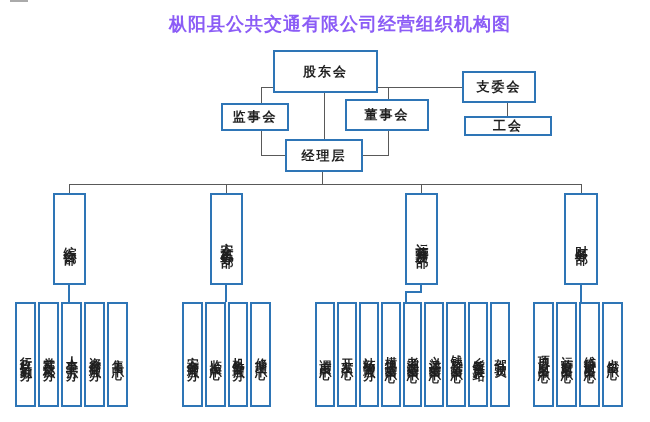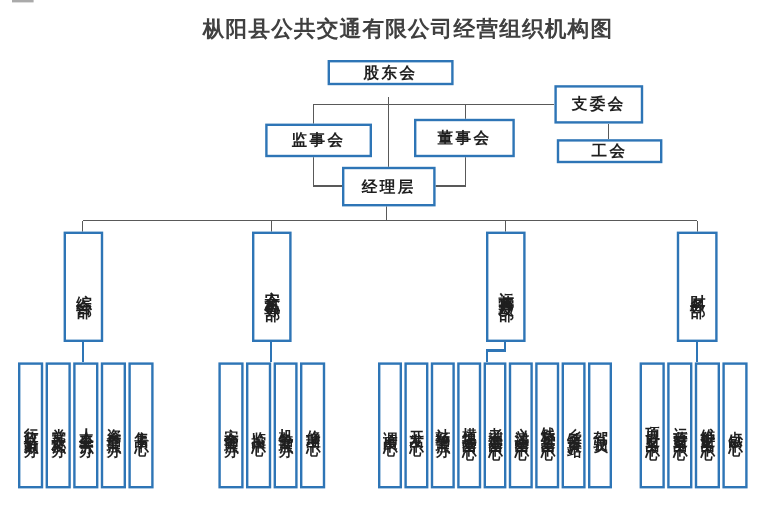--- a/index.html
+++ b/index.html
@@ -7,21 +7,21 @@
     position:relative;
     width:650px;height:422px;
     background:#ffffff;
     font-family:"Liberation Sans","DejaVu Sans",sans-serif;
     overflow:hidden;
   }
   .title{
     position:absolute;top:12px;left:0;right:0;
     padding-left:30px;
     text-align:center;
-    font-size:18px;font-weight:bold;color:#404040;
+    font-size:18px;font-weight:bold;color:#8b5cf6;
     letter-spacing:1px;
     margin:0;
   }
   svg.wires{position:absolute;left:0;top:0;z-index:0;}
   .box{
     position:absolute;
     box-sizing:border-box;
     border:2px solid #2E75B6;
     background:#ffffff;
     display:flex;align-items:center;justify-content:center;
@@ -83,23 +83,23 @@
       <path d="M581 184 V193"></path>
     </g>
     <g stroke="#2E75B6" stroke-width="2" fill="none" shape-rendering="crispEdges">
       <path d="M69 285 V302"></path>
       <path d="M226 285 V302"></path>
       <path d="M421 285 V292 H406 V302"></path>
       <path d="M581 285 V302"></path>
     </g>
   </svg>
 
-  <div class="box" style="left:273px;top:50px;width:105px;height:21px;">股东会</div>
+  <div class="box" style="left:273px;top:50px;width:105px;height:43px;">股东会</div>
   <div class="box" style="left:462px;top:71px;width:74px;height:32px;">支委会</div>
-  <div class="box" style="left:221px;top:103px;width:89px;height:28px;">监事会</div>
+  <div class="box" style="left:221px;top:103px;width:68px;height:28px;">监事会</div>
   <div class="box" style="left:345px;top:99px;width:84px;height:32px;">董事会</div>
   <div class="box" style="left:464px;top:116px;width:88px;height:20px;">工会</div>
   <div class="box" style="left:285px;top:139px;width:78px;height:33px;">经理层</div>
 
   <div class="box dept" style="left:53px;top:193px;width:33px;height:92px;">综合部</div>
   <div class="box dept" style="left:210px;top:193px;width:33px;height:92px;">安全机务部</div>
   <div class="box dept" style="left:405px;top:193px;width:33px;height:92px;">运营开发部</div>
   <div class="box dept" style="left:564px;top:193px;width:34px;height:92px;">财务部</div>
 
   <div class="group" style="left:15px;top:302px;width:113px;height:105px;">

